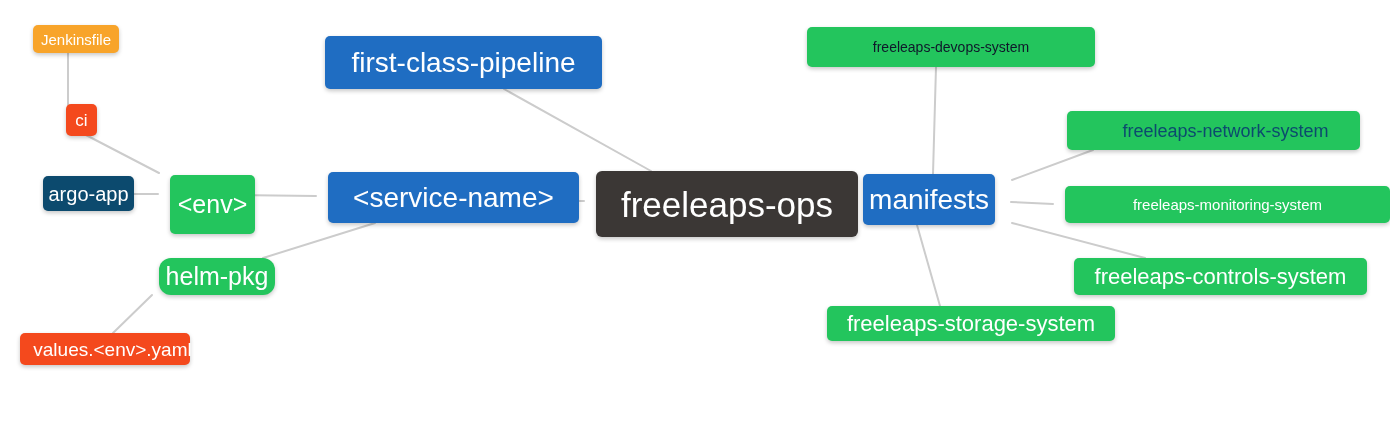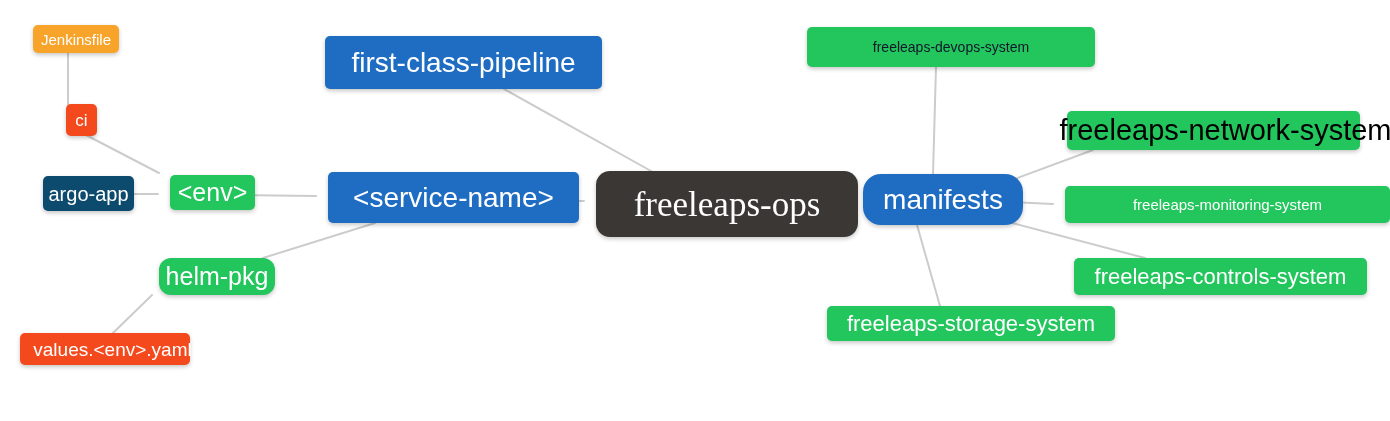--- a/index.html
+++ b/index.html
@@ -35,22 +35,21 @@
     color: #ffffff;
     border-radius: 5px;
     box-shadow: 0 2px 4px rgba(0,0,0,0.22);
     white-space: nowrap;
     box-sizing: border-box;
     cursor: default;
     line-height: 1;
     user-select: none;
   }
   .node.root {
-    border-radius: 14px;
-    font-family: Liberation Serif, serif;
+    border-radius: 6px;
   }
 </style>
 </head>
 <body>
 
 <div class="canvas">
   <svg class="edges-layer" viewBox="0 0 1390 421" xmlns="http://www.w3.org/2000/svg">
       <line x1="68" y1="53" x2="68" y2="105" stroke="#cccccc" stroke-width="2" stroke-linecap="round"></line>
       <line x1="84" y1="134" x2="159" y2="173" stroke="#cccccc" stroke-width="2" stroke-linecap="round"></line>
       <line x1="122" y1="194" x2="158" y2="194" stroke="#cccccc" stroke-width="2" stroke-linecap="round"></line>
@@ -63,26 +62,26 @@
       <line x1="933" y1="174" x2="936" y2="67" stroke="#cccccc" stroke-width="2" stroke-linecap="round"></line>
       <line x1="1012" y1="180" x2="1093" y2="150" stroke="#cccccc" stroke-width="2" stroke-linecap="round"></line>
       <line x1="1011" y1="202" x2="1053" y2="204" stroke="#cccccc" stroke-width="2" stroke-linecap="round"></line>
       <line x1="1012" y1="223" x2="1145" y2="258" stroke="#cccccc" stroke-width="2" stroke-linecap="round"></line>
       <line x1="917" y1="225" x2="940" y2="306" stroke="#cccccc" stroke-width="2" stroke-linecap="round"></line>
     </svg>
   <div class="nodes-layer">
       <div class="node" style="left: 21px; top: 25px; width: 86px; height: 28px; font-size: 15px; background: rgb(248, 164, 42); color: rgb(255, 255, 255);">Jenkinsfile</div>
       <div class="node" style="left: 54px; top: 104px; width: 31px; height: 32px; font-size: 17px; background: rgb(244, 73, 29); color: rgb(255, 255, 255);">ci</div>
       <div class="node" style="left: 31px; top: 176px; width: 91px; height: 35px; font-size: 20px; background: #0c4a6e; color: rgb(255, 255, 255);">argo-app</div>
-      <div class="node" style="left: 158px; top: 175px; width: 85px; height: 35px; font-size: 25px; background: rgb(35, 197, 93); color: rgb(255, 255, 255);">&lt;env&gt;</div>
+      <div class="node" style="left: 158px; top: 175px; width: 85px; height: 59px; font-size: 25px; background: rgb(35, 197, 93); color: rgb(255, 255, 255);">&lt;env&gt;</div>
       <div class="node" style="left: 147px; top: 258px; width: 116px; height: 37px; font-size: 25px; background: rgb(35, 197, 93); color: rgb(255, 255, 255); border-radius: 12px;">helm-pkg</div>
       <div class="node" style="left: 8px; top: 333px; width: 170px; height: 32px; font-size: 19px; background: rgb(244, 73, 29); color: rgb(255, 255, 255); padding-left: 15px;">values.&lt;env&gt;.yaml</div>
       <div class="node" style="left: 313px; top: 36px; width: 277px; height: 53px; font-size: 28px; background: rgb(31, 109, 194); color: rgb(255, 255, 255);">first-class-pipeline</div>
       <div class="node" style="left: 316px; top: 172px; width: 251px; height: 51px; font-size: 28px; background: rgb(31, 109, 194); color: rgb(255, 255, 255);">&lt;service-name&gt;</div>
       <div class="node root" style="left: 584px; top: 171px; width: 262px; height: 66px; font-size: 35px; background: rgb(59, 55, 53); color: rgb(255, 255, 255);">freeleaps-ops</div>
-      <div class="node" style="left: 851px; top: 174px; width: 160px; height: 51px; font-size: 28px; background: rgb(31, 109, 194); color: rgb(255, 255, 255); border-radius: 18px;">manifests</div>
+      <div class="node" style="left: 851px; top: 174px; width: 132px; height: 51px; font-size: 28px; background: rgb(31, 109, 194); color: rgb(255, 255, 255);">manifests</div>
       <div class="node" style="left: 795px; top: 27px; width: 288px; height: 40px; font-size: 14px; background: rgb(35, 197, 93); color: #0f172a;">freeleaps-devops-system</div>
-      <div class="node" style="left: 1055px; top: 111px; width: 293px; height: 39px; font-size: 29px; background: rgb(35, 197, 93); color: #000000; padding-left: 24px;">freeleaps-network-system</div>
+      <div class="node" style="left: 1055px; top: 111px; width: 293px; height: 39px; font-size: 18px; background: rgb(35, 197, 93); color: #0c4a6e; padding-left: 24px;">freeleaps-network-system</div>
       <div class="node" style="left: 1053px; top: 186px; width: 325px; height: 37px; font-size: 15px; background: rgb(35, 197, 93); color: rgb(255, 255, 255);">freeleaps-monitoring-system</div>
       <div class="node" style="left: 1062px; top: 258px; width: 293px; height: 37px; font-size: 22px; background: rgb(35, 197, 93); color: rgb(255, 255, 255);">freeleaps-controls-system</div>
       <div class="node" style="left: 815px; top: 306px; width: 288px; height: 35px; font-size: 22px; background: rgb(35, 197, 93); color: rgb(255, 255, 255);">freeleaps-storage-system</div>
     </div>
 </div>
 
 </body></html>

